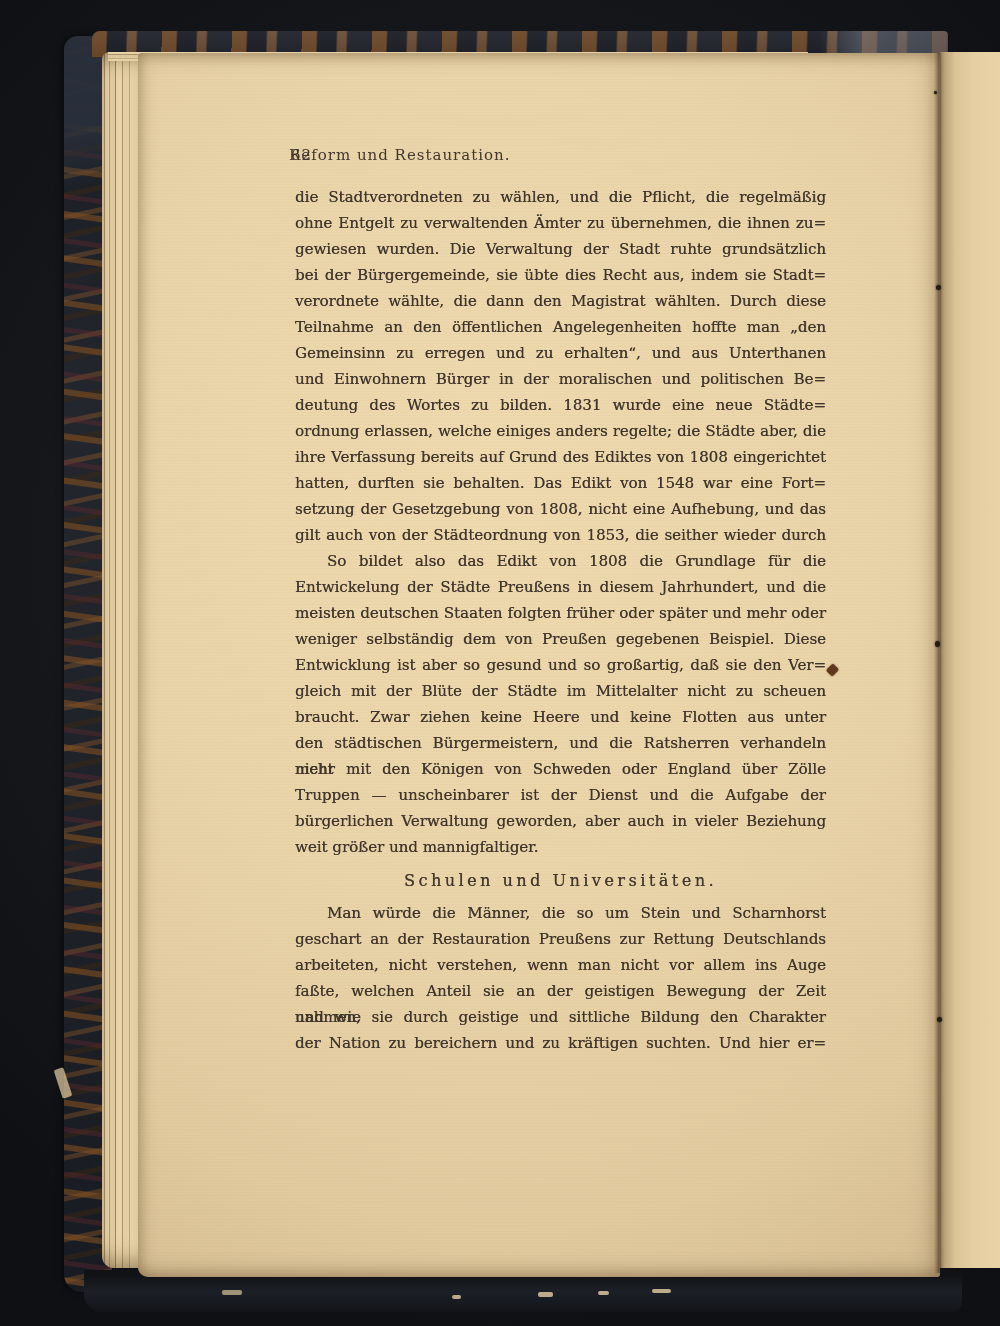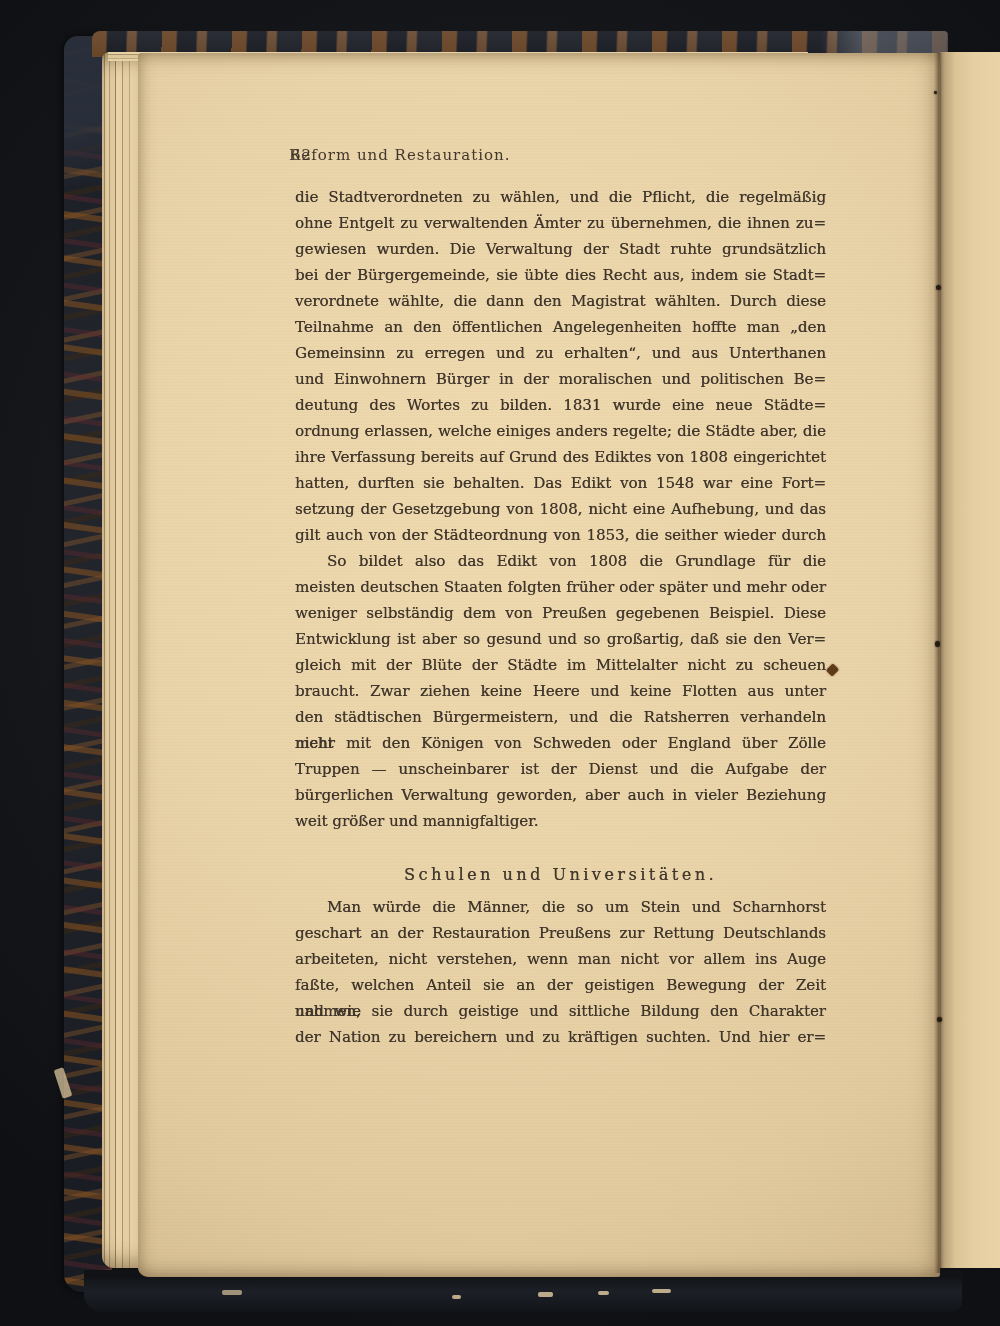--- a/index.html
+++ b/index.html
@@ -90,21 +90,21 @@
   .rtitle{display:block;letter-spacing:1px;}
   .bodytext{
     position:absolute;left:295px;top:184px;width:531px;
     color:#3f352b;font-size:15px;line-height:26px;
     text-shadow:0.3px 0 0 rgba(63,53,43,.75);
   }
   .ln{height:26px;text-align:justify;text-align-last:justify;white-space:normal;}
   .ln.end{text-align-last:left;}
   .ln.ind{text-indent:32px;}
   .sechead{
-    height:26px;margin-top:28px;margin-bottom:6px;
+    height:26px;margin-top:8px;margin-bottom:6px;
     text-align:center;letter-spacing:3.5px;font-size:16px;color:#42372c;
   }
 </style>
 </head>
 <body>
 
 <div id="stage">
 
   <div class="cover-left"></div>
   <div class="cover-top"></div>
@@ -147,20 +147,21 @@
     <div class="ln">Gemeinsinn zu erregen und zu erhalten“, und aus Unterthanen</div>
     <div class="ln">und Einwohnern Bürger in der moralischen und politischen Be=</div>
     <div class="ln">deutung des Wortes zu bilden.  1831 wurde eine neue Städte=</div>
     <div class="ln">ordnung erlassen, welche einiges anders regelte; die Städte aber, die</div>
     <div class="ln">ihre Verfassung bereits auf Grund des Ediktes von 1808 eingerichtet</div>
     <div class="ln">hatten, durften sie behalten.  Das Edikt von 1548 war eine Fort=</div>
     <div class="ln">setzung der Gesetzgebung von 1808, nicht eine Aufhebung, und das</div>
     <div class="ln">gilt auch von der Städteordnung von 1853, die seither wieder durch</div>
 
     <div class="ln ind">So bildet also das Edikt von 1808 die Grundlage für die</div>
+    <div class="ln">Entwickelung der Städte Preußens in diesem Jahrhundert, und die</div>
     <div class="ln">meisten deutschen Staaten folgten früher oder später und mehr oder</div>
     <div class="ln">weniger selbständig dem von Preußen gegebenen Beispiel.  Diese</div>
     <div class="ln">Entwicklung ist aber so gesund und so großartig, daß sie den Ver=</div>
     <div class="ln">gleich mit der Blüte der Städte im Mittelalter nicht zu scheuen</div>
     <div class="ln">braucht.  Zwar ziehen keine Heere und keine Flotten aus unter</div>
     <div class="ln">den städtischen Bürgermeistern, und die Ratsherren verhandeln nicht</div>
     <div class="ln">mehr mit den Königen von Schweden oder England über Zölle</div>
     <div class="ln">Truppen — unscheinbarer ist der Dienst und die Aufgabe der</div>
     <div class="ln">bürgerlichen Verwaltung geworden, aber auch in vieler Beziehung</div>
     <div class="ln end">weit größer und mannigfaltiger.</div>

